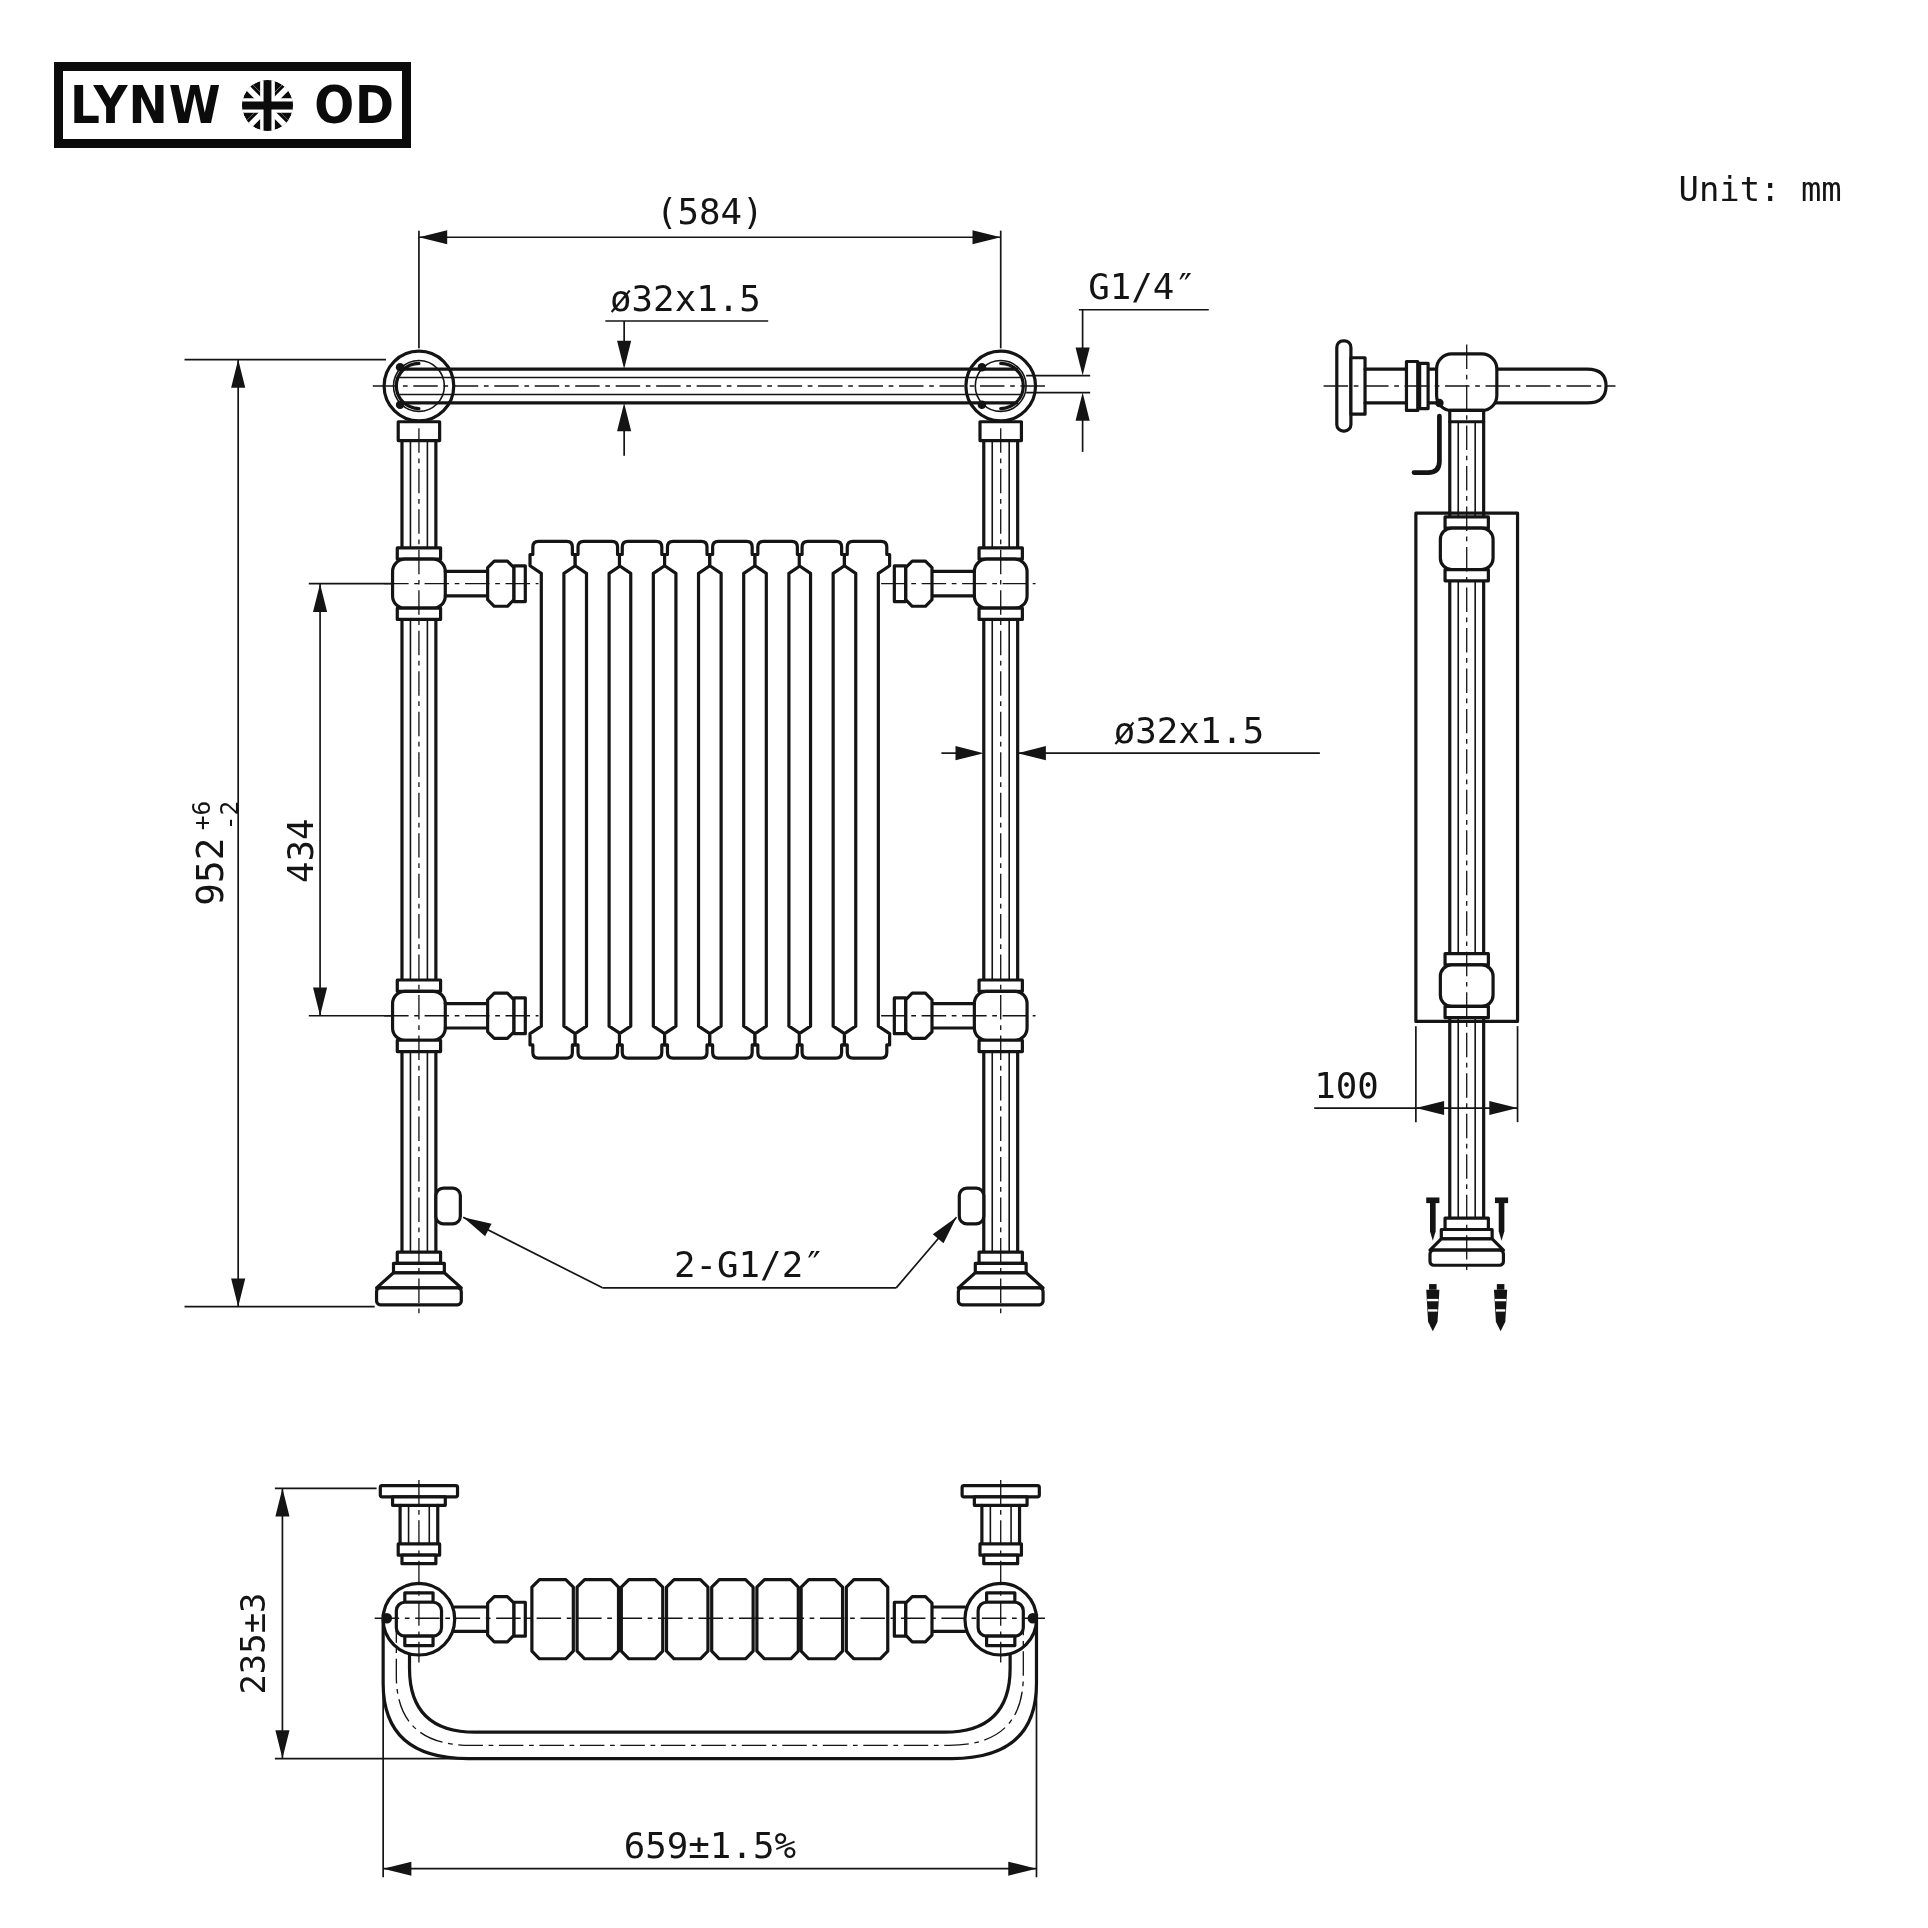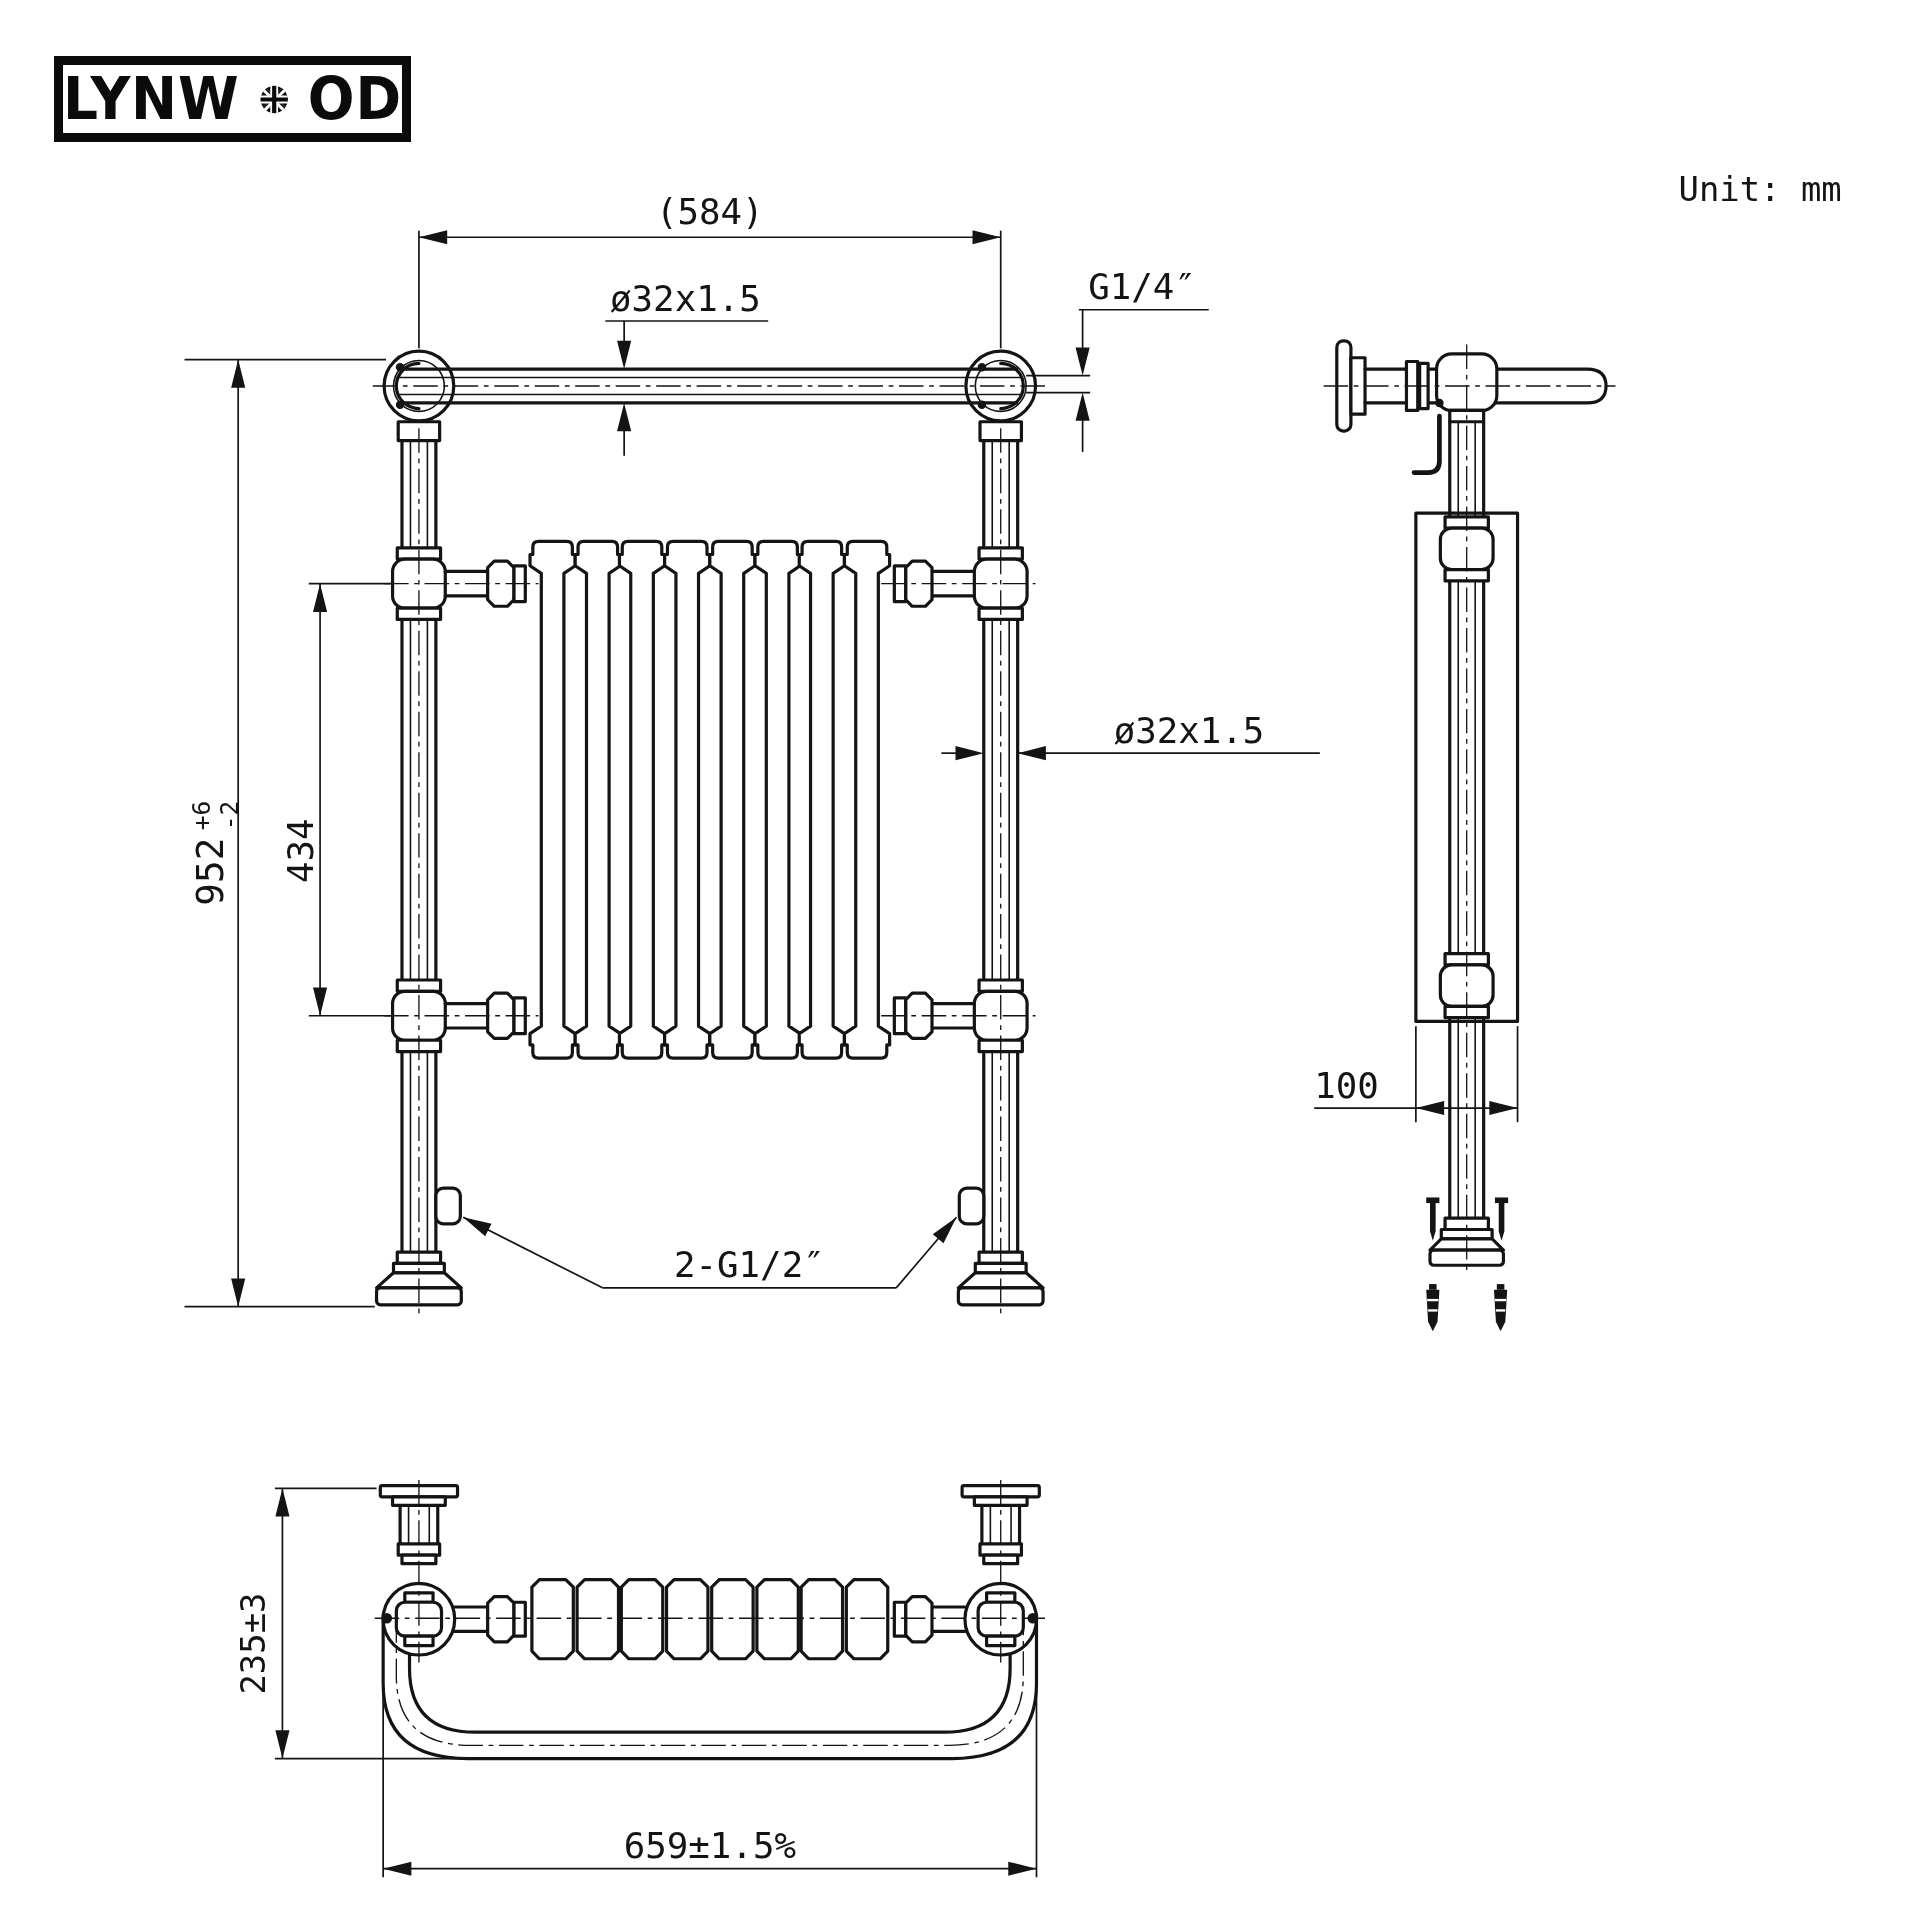--- a/index.html
+++ b/index.html
@@ -12,23 +12,23 @@
   .thin{fill:none;stroke:#141414;stroke-width:1.7;}
   .cl  {fill:none;stroke:#141414;stroke-width:1.4;stroke-dasharray:26 6 5 6;}
   .dim {fill:none;stroke:#141414;stroke-width:1.8;}
   .arr {fill:#141414;stroke:none;}
   .blk {fill:#141414;stroke:none;}
   .rib {stroke:#ffffff;stroke-width:2.5;fill:none;}
   text {fill:#141414;font-family:"DejaVu Sans Mono", monospace;font-size:38px;}
   .t36{font-size:36px;} .t40{font-size:40px;} .t26{font-size:26px;}
   .mid{text-anchor:middle;}
   
-  .logo{position:absolute;left:54px;top:56px;width:339px;height:68px;border:9.4px solid #0b0b0b;
+  .logo{position:absolute;left:54px;top:62px;width:339px;height:68px;border:9.4px solid #0b0b0b;
         display:flex;align-items:center;justify-content:center;gap:18px;
-        font-family:"DejaVu Sans", sans-serif;font-weight:bold;font-size:55px;
+        font-family:"DejaVu Sans", sans-serif;font-weight:bold;font-size:47px;
         color:#0b0b0b;letter-spacing:0.9px;}
   .logo span{line-height:1;transform:scaleY(1.08);}
   .jack{margin:0 1.9px;}
 </style>
 </head>
 <body>
 
 <div id="page">
 
   <div class="logo">

